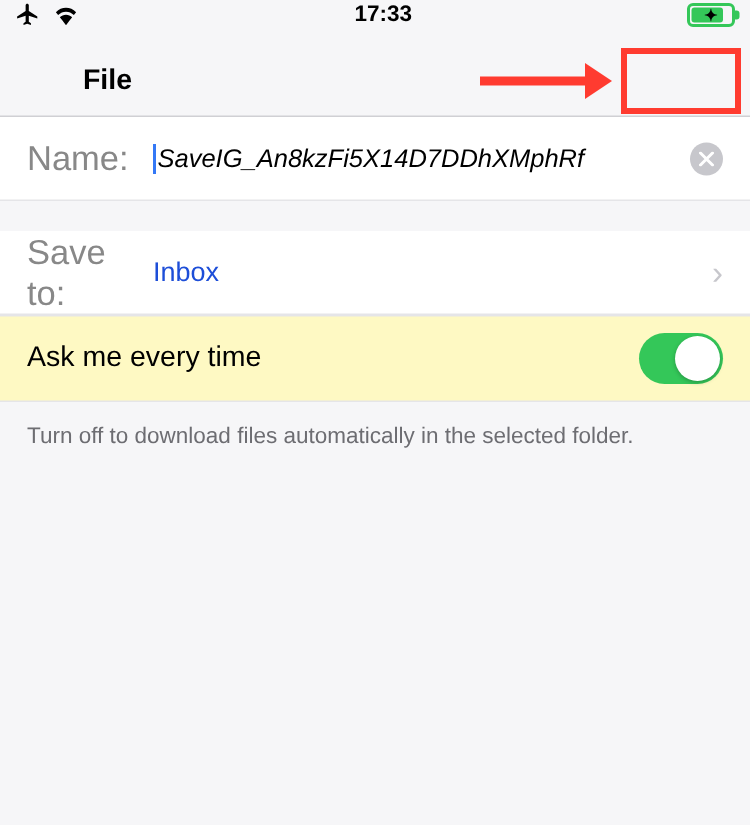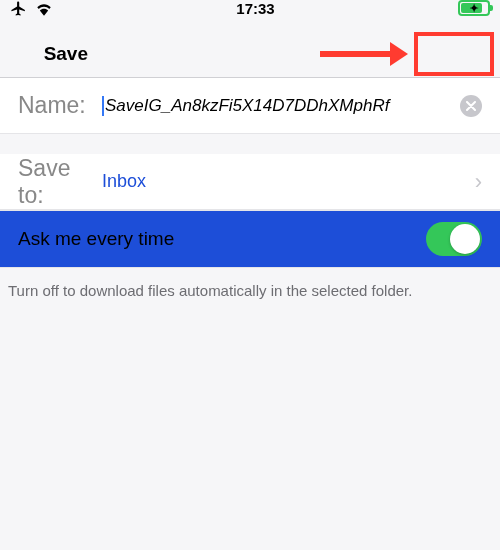--- a/index.html
+++ b/index.html
@@ -1,18 +1,18 @@
 <!DOCTYPE html>
 <html><head>
   <meta charset="utf-8">
   <style>
     * { margin: 0; padding: 0; box-sizing: border-box; font-family: -apple-system, Helvetica Neue, Arial, sans-serif; }
     body { width: 500px; height: 550px; background: #f6f6f8; overflow: hidden; }
     
-    .status-bar { height: 30px; display: flex; align-items: flex-start; justify-content: space-between; padding: 0 10px; font-size: 15px; font-weight: 600; color: #000; }
+    .status-bar { height: 30px; display: flex; align-items: flex-end; justify-content: space-between; padding: 12px 10px; font-size: 15px; font-weight: 600; color: #000; }
     .status-left { display: flex; align-items: center; gap: 8px; }
     .status-right { display: flex; align-items: center; }
     .airplane-icon svg, .wifi-icon svg { display: block; }
     .battery { width: 32px; height: 16px; border: 2px solid #34c759; border-radius: 4px; position: relative; display: flex; align-items: center; justify-content: center; }
     .battery::after { content: ''; position: absolute; right: -5px; top: 3px; width: 3px; height: 6px; background: #34c759; border-radius: 0 2px 2px 0; }
     .battery-fill { position: absolute; left: 1px; top: 1px; bottom: 1px; width: 75%; background: #34c759; border-radius: 2px; }
     .bolt { position: relative; z-index: 1; font-size: 11px; color: #000; font-weight: bold; }
     
     .nav-bar { height: 48px; display: flex; align-items: center; justify-content: space-between; padding: 0 18px; border-bottom: 1px solid #d0d0d4; position: relative; }
     .nav-left, .nav-right { font-size: 19px; color: #333; min-width: 70px; }
@@ -28,26 +28,26 @@
     .row { background: #fff; display: flex; align-items: center; padding: 0 18px; min-height: 56px; border-bottom: 1px solid #e5e5e8; font-size: 18px; }
     .row-label { color: #888; width: 84px; flex-shrink: 0; font-size: 23px; }
     .row-input { flex: 1; border: none; outline: none; font-size: 17px; color: #000; border-left: 2px solid #3478f6; padding-left: 1px; overflow: hidden; white-space: nowrap; font-style: italic; }
     .clear-btn { width: 22px; height: 22px; border-radius: 50%; background: #c7c7cc; display: flex; align-items: center; justify-content: center; color: #fff; font-size: 14px; flex-shrink: 0; margin-left: 8px; }
     
     .spacer { height: 20px; }
     
     .row-value { flex: 1; color: #1d4ed8; }
     .chevron { color: #c7c7cc; font-size: 22px; font-weight: 300; }
     
-    .toggle-row { background: #1d4ed8; display: flex; align-items: center; justify-content: space-between; padding: 0 18px; min-height: 58px; border-top: 1px solid #e5e5e8; border-bottom: 1px solid #e5e5e8; }
+    .toggle-row { background: #fef9c3; display: flex; align-items: center; justify-content: space-between; padding: 0 18px; min-height: 58px; border-top: 1px solid #e5e5e8; border-bottom: 1px solid #e5e5e8; }
     .toggle-label { font-size: 19px; color: #000; }
     .toggle { width: 56px; height: 34px; background: #34c759; border-radius: 17px; position: relative; }
     .toggle-knob { position: absolute; right: 2px; top: 2px; width: 30px; height: 30px; background: #fff; border-radius: 50%; box-shadow: 0 1px 3px rgba(0,0,0,0.25); }
     
-    .footer-text { padding: 12px 8px; font-size: 15px; color: #6d6d72; line-height: 1.4; }
+    .footer-text { padding: 12px 18px; font-size: 15px; color: #6d6d72; line-height: 1.4; }
   </style>
 </head>
 <body>
 
 <div class="status-bar">
   <div class="status-left">
     <span class="airplane-icon">
       <svg width="17" height="17" viewBox="0 0 24 24" fill="#000">
           <path d="M21 16v-2l-8-5V3.5c0-.83-.67-1.5-1.5-1.5S10 2.67 10 3.5V9l-8 5v2l8-2.5V19l-2 1.5V22l3.5-1 3.5 1v-1.5L13 19v-5.5l8 2.5z"></path>
         </svg>
@@ -61,21 +61,21 @@
   <div>17:33</div>
   <div class="status-right">
     <div class="battery">
       <div class="battery-fill"></div>
       <span class="bolt">✦</span>
     </div>
   </div>
 </div>
 
 <div class="nav-bar">
-  <div class="nav-right">Save</div>
+  <div class="nav-right">File</div>
   <div class="arrow-annotation">
     <div class="arrow-line"></div>
       <div class="arrow-head"></div>
   </div>
 </div>
 
 <div class="highlight-box"></div>
 
 <div class="row">
   <div class="row-label">Name:</div>

